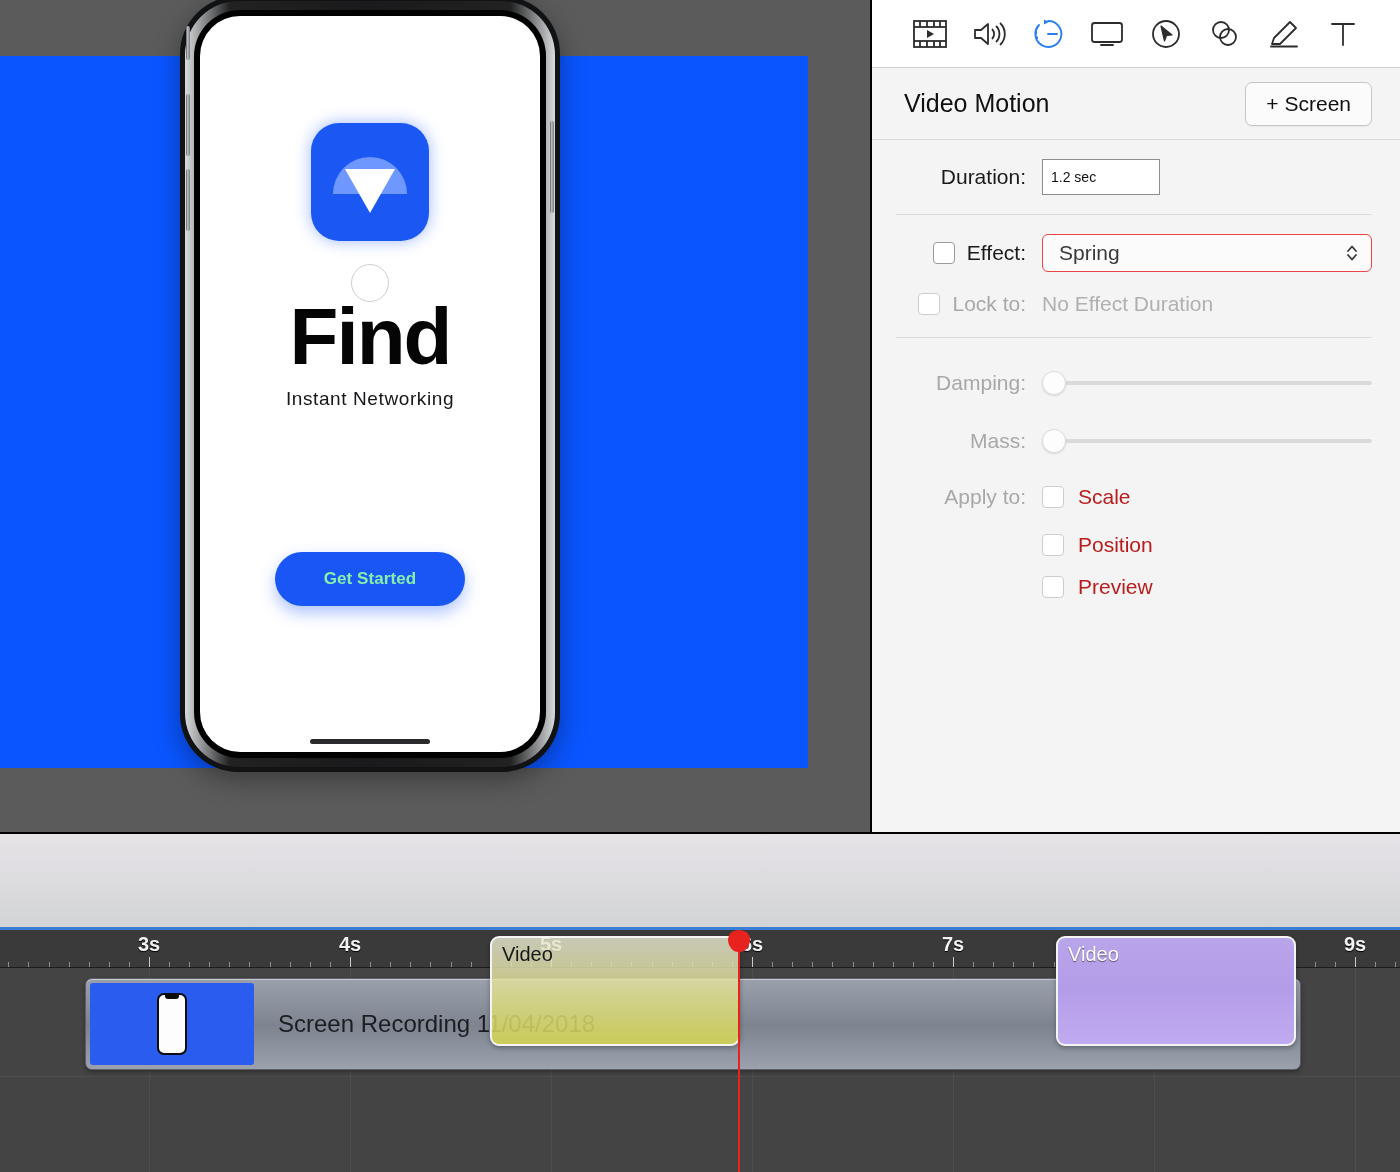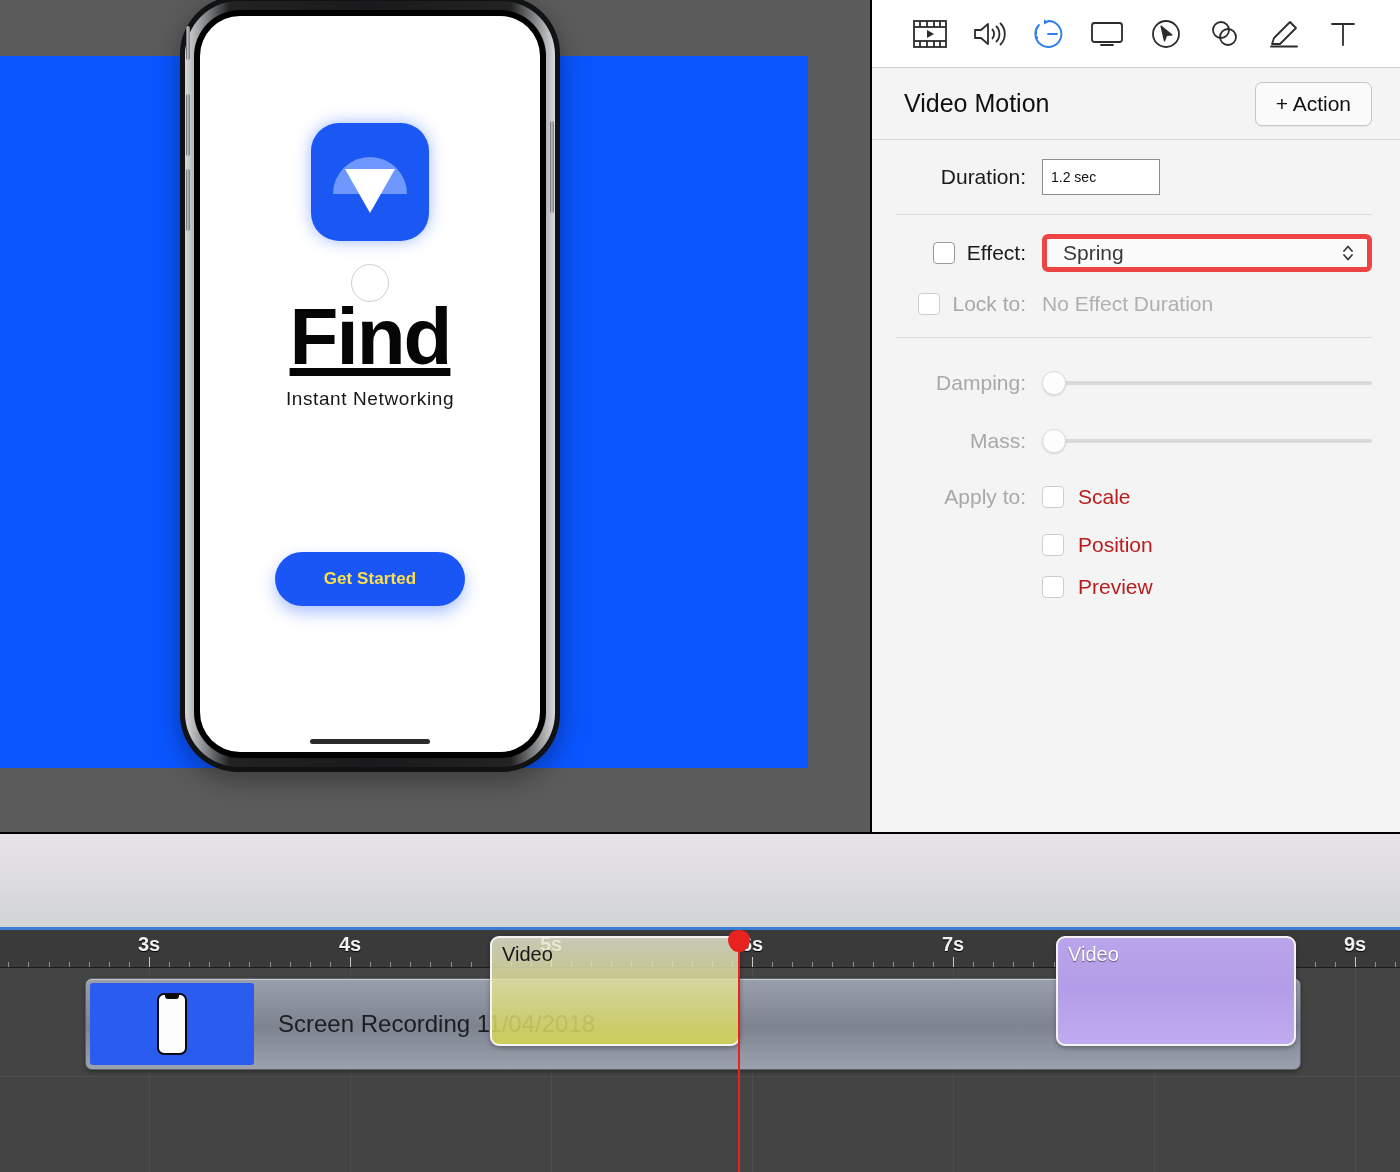--- a/index.html
+++ b/index.html
@@ -82,35 +82,34 @@
     width: 0; height: 0;
     border-left: 25px solid transparent;
     border-right: 25px solid transparent;
     border-top: 44px solid #ffffff;
   }
   .brand-title {
     position: absolute; left: 0; width: 100%; top: 275px;
     text-align: center; font-size: 80px; font-weight: 700;
     letter-spacing: -2px; color: #050505;
     font-family: "Liberation Sans", sans-serif;
-    text-decoration: underline;
   }
   .brand-ring {
     position: absolute; left: 50%; transform: translateX(-50%);
     top: 248px; width: 38px; height: 38px; border-radius: 50%;
     border: 1.6px solid #cfcfcf; background: #fff;
   }
   .brand-sub {
     position: absolute; left: 0; width: 100%; top: 372px;
     text-align: center; font-size: 19px; color: #15171a; letter-spacing: .6px;
   }
   .cta-btn {
     position: absolute; left: 50%; transform: translateX(-50%); top: 536px;
     width: 190px; height: 54px; border-radius: 27px;
-    background: #1a56f5; color: #fde047; border: none;
+    background: #1a56f5; color: #86efac; border: none;
     font-size: 17px; font-weight: 700; letter-spacing: .1px;
     box-shadow: 0 7px 16px rgba(26,86,245,.35);
     cursor: pointer;
     font-family: "Liberation Sans", sans-serif;
   }
 
   
   #inspector {
     position: absolute; left: 870px; top: 0; width: 530px; height: 832px;
     background: #f4f4f4;
@@ -160,21 +159,21 @@
 
   .cb {
     width: 22px; height: 22px; border: 1px solid #9a9a9a; border-radius: 4px;
     background: #fff; display: inline-block; flex: 0 0 auto; cursor: pointer;
   }
   .cb.dim { border-color: #cdcdcd; }
 
   #effect-row { height: 62px; padding-top: 14px; }
   .lbl-cb { display: flex; align-items: center; justify-content: flex-end; width: 170px; padding-right: 16px; gap: 12px; }
   #effect-select {
-    flex: 1; height: 38px; border: 5px solid #ef4444; border-radius: 6px;
+    flex: 1; height: 38px; border: 1px solid #ef4444; border-radius: 6px;
     background: #fbfbfb; display: flex; align-items: center; justify-content: space-between;
     padding: 0 12px 0 16px; font-size: 21px; color: #3a3a3a; cursor: pointer;
   }
   .stepper { display:flex; flex-direction:column; gap:3px; color:#3a3a3a; }
 
   #lock-row { height: 54px; }
   #lock-val { font-size: 21px; color: #b0b0b0; }
   #preview-row { height: 58px; }
   .play-tri {
     width: 0; height: 0; border-top: 13px solid transparent;
@@ -377,21 +376,21 @@
       <div class="tbicon">
         <svg width="30" height="30" viewBox="0 0 30 30" fill="none" stroke="currentColor" stroke-width="1.8">
           <line x1="4" y1="5" x2="26" y2="5" stroke-linecap="round"></line>
           <line x1="15" y1="5" x2="15" y2="26" stroke-linecap="round"></line>
         </svg>
       </div>
     </div>
 
     <div id="insp-header">
       <div id="insp-title">Video Motion</div>
-      <button id="action-btn">+ Action</button>
+      <button id="action-btn">+ Screen</button>
     </div>
 
     <div class="row" id="duration-row">
       <div class="lbl">Duration:</div>
       <input id="duration-input" value="1.2 sec" style="">
     </div>
 
     <div class="hsep"></div>
 
     <div class="row" id="effect-row">

